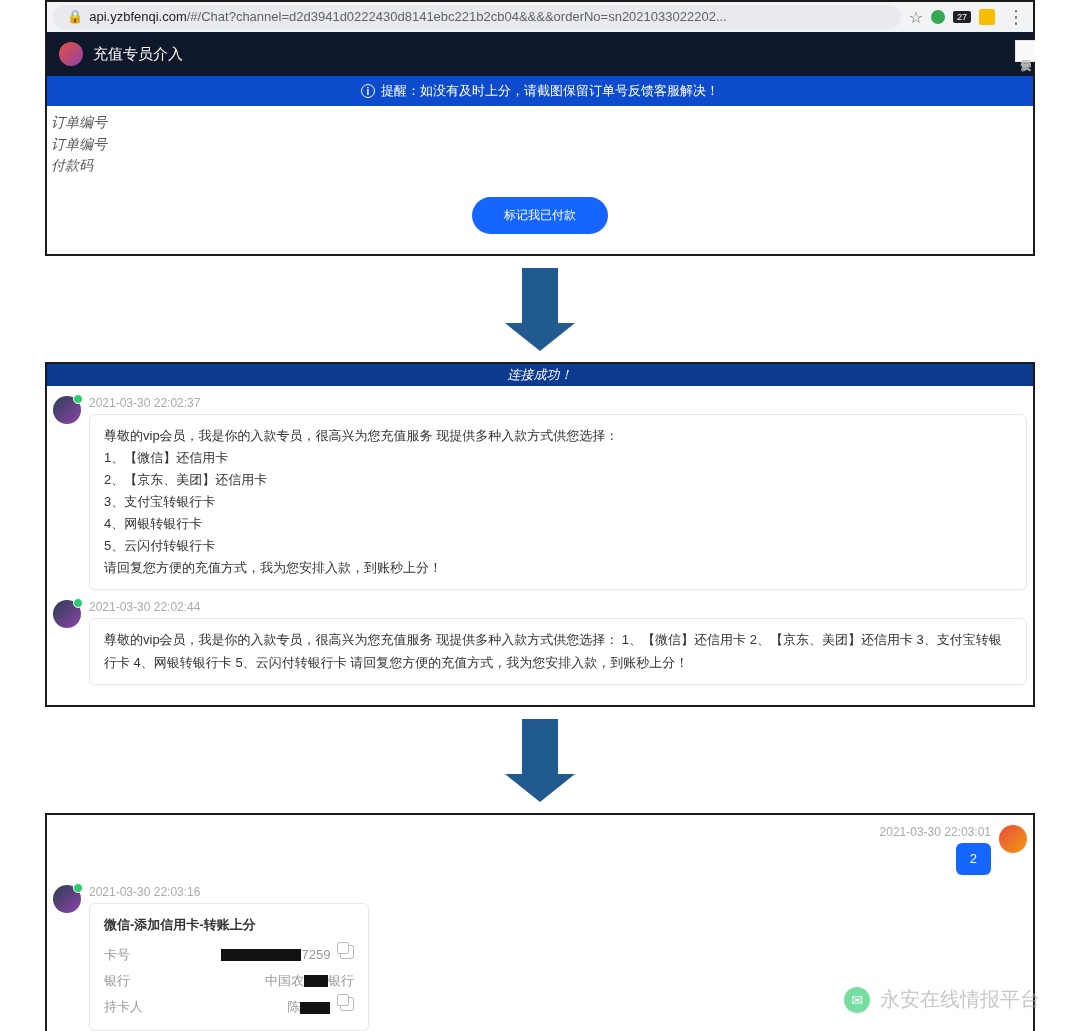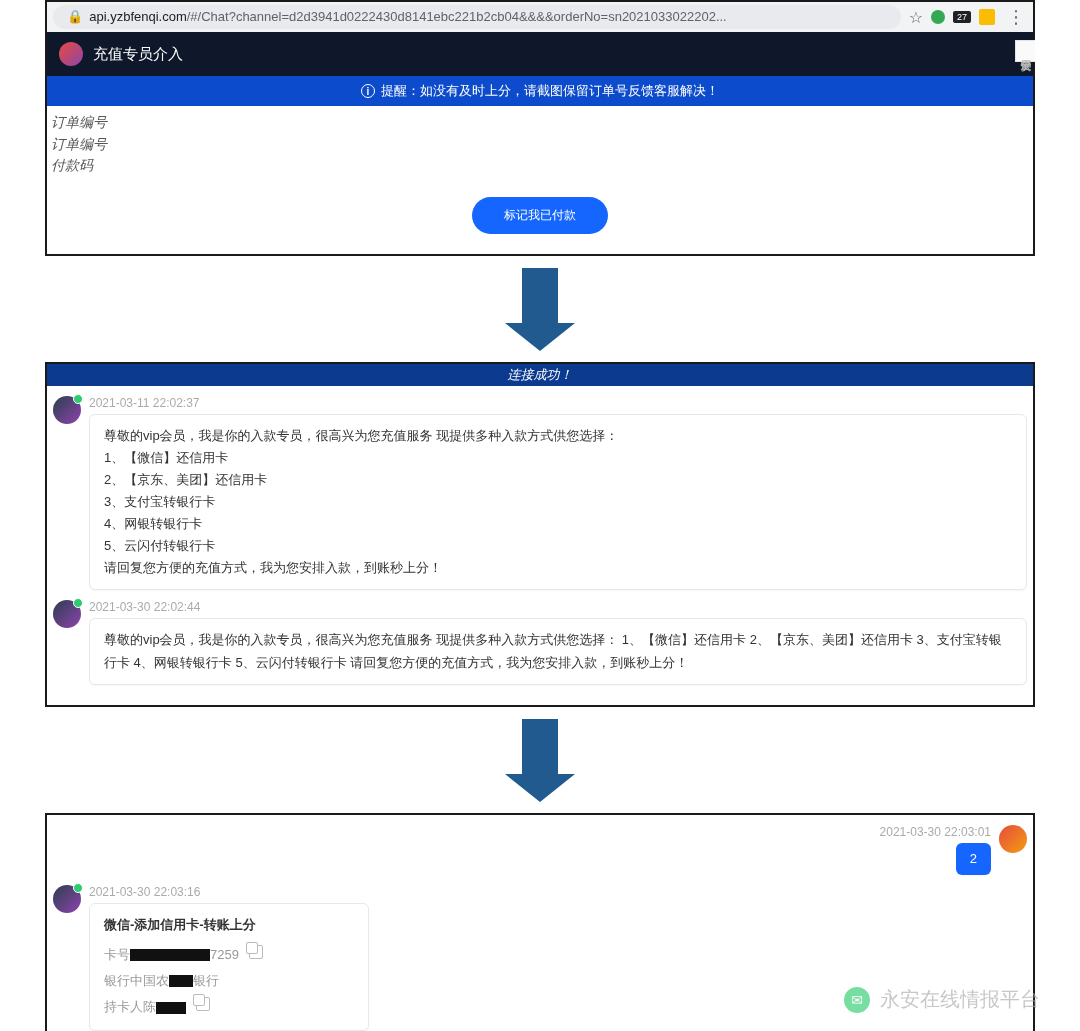--- a/index.html
+++ b/index.html
@@ -156,21 +156,21 @@
   }
   .msg-bubble.small { max-width: 280px; }
   .msg-bubble.blue {
     background:#1565ff; color:#fff; border:none;
     padding:5px 14px; border-radius:6px;
   }
   .right .msg-avatar { margin-right:0; margin-left:8px; background:linear-gradient(135deg,#e74c3c,#f39c12);}
   .right .msg-col { display:flex; flex-direction:column; align-items:flex-end; }
   
   .card-title { font-weight:600; margin-bottom:6px; }
-  .card-row { display:flex; justify-content:flex-start; align-items:center; color:#999; font-size:13px; padding:2px 0;}
+  .card-row { display:flex; justify-content:space-between; align-items:center; color:#999; font-size:13px; padding:2px 0;}
   .redact { display:inline-block; background:#111; height:12px; vertical-align:middle; }
   .r1 { width:80px; } .r2 { width:24px; } .r3 { width:30px; }
   .copy-sq { width:14px; height:14px; border:1.5px solid #bbb; display:inline-block; margin-left:6px; border-radius:2px; position:relative;}
   .copy-sq::before { content:""; position:absolute; width:10px; height:10px; border:1.5px solid #bbb; left:-4px; top:-4px; background:#fff; border-radius:2px;}
   .panel3 { position:relative; min-height:220px; }
 
   
   .watermark {
     position:fixed;
     bottom:18px; right:40px;
@@ -227,21 +227,21 @@
 
 <div class="arrow-wrap"><div class="arrow"></div></div>
 <div style="height:28px"></div>
 
 <div class="chat-panel">
   <div class="chat-header">连接成功！</div>
   <div class="chat-body">
     <div class="msg-row">
       <div class="msg-avatar green"></div>
       <div class="msg-col">
-        <div class="msg-time">2021-03-11 22:02:37</div>
+        <div class="msg-time">2021-03-30 22:02:37</div>
         <div class="msg-bubble">
           <div>尊敬的vip会员，我是你的入款专员，很高兴为您充值服务 现提供多种入款方式供您选择：</div>
           <div>1、【微信】还信用卡</div>
           <div>2、【京东、美团】还信用卡</div>
           <div>3、支付宝转银行卡</div>
           <div>4、网银转银行卡</div>
           <div>5、云闪付转银行卡</div>
           <div>请回复您方便的充值方式，我为您安排入款，到账秒上分！</div>
         </div>
       </div>

